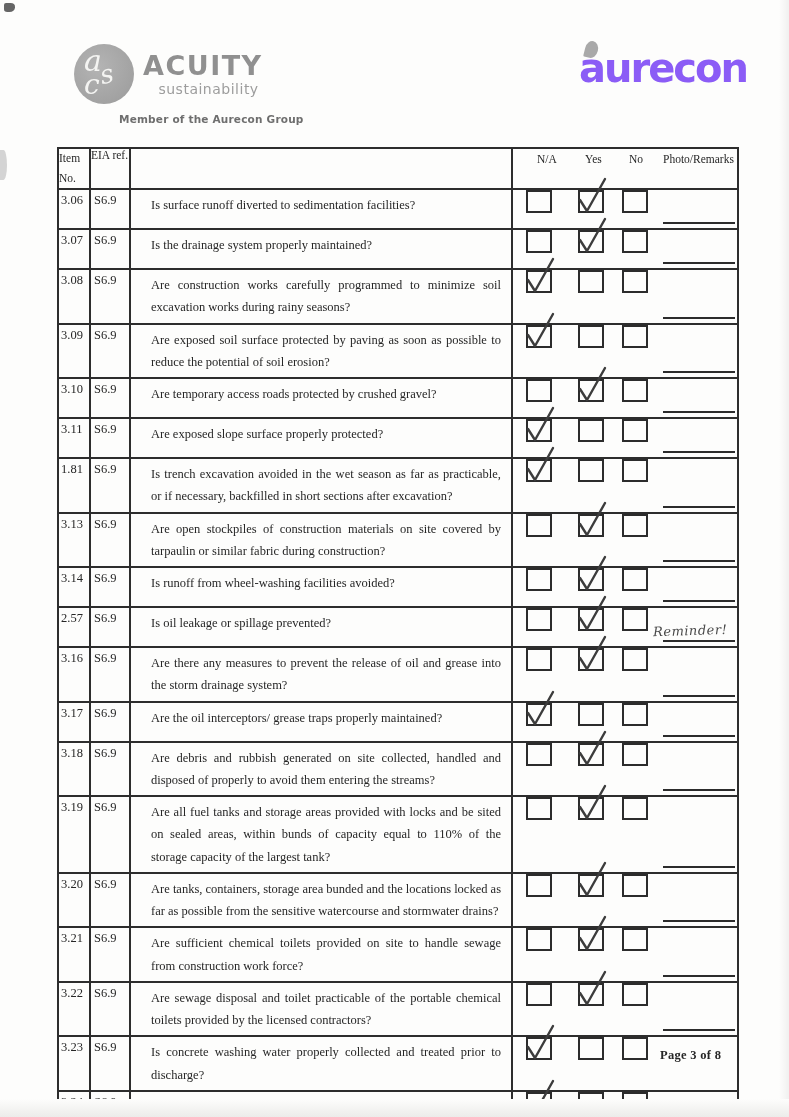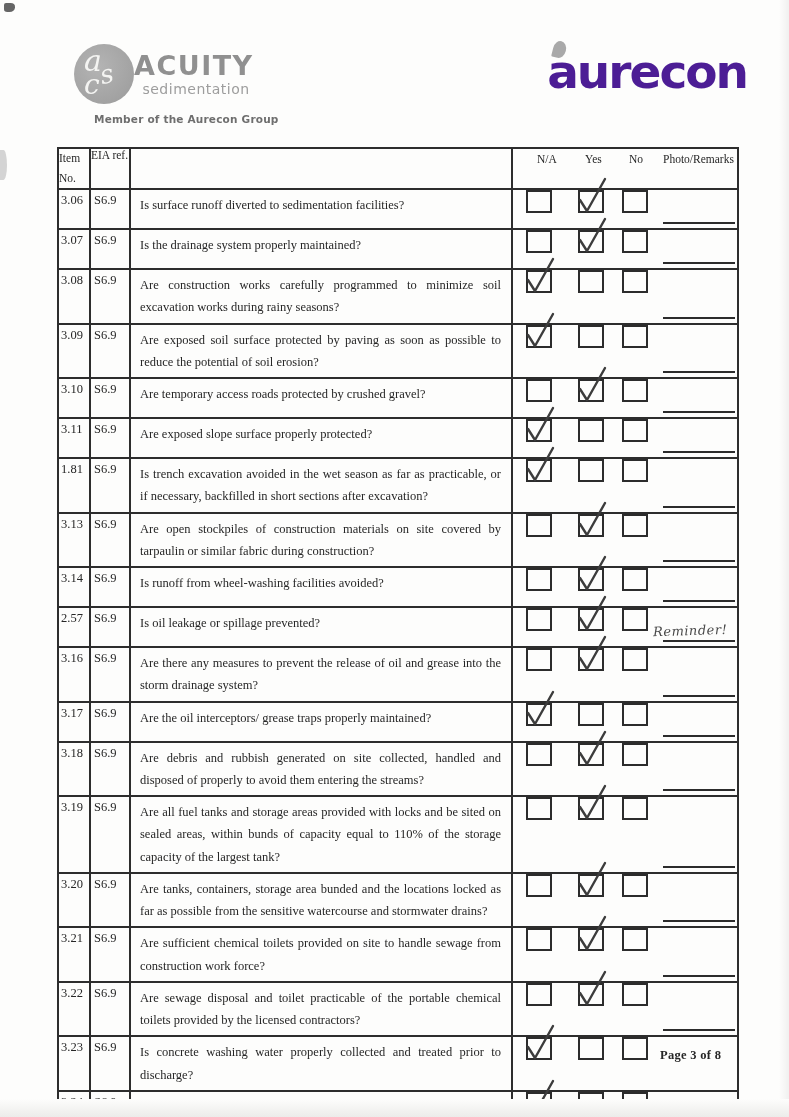--- a/index.html
+++ b/index.html
@@ -19,28 +19,28 @@
   .acuity-top{display:flex;align-items:flex-start;}
   .monogram{
     position:relative;width:60px;height:60px;border-radius:50%;
     background:radial-gradient(circle at 40% 38%, #b4b4b4 0%, #a2a2a2 70%, #969696 100%);
     flex:0 0 auto;
   }
   .monogram span{position:absolute;color:#f4f4f2;font-family:"DejaVu Serif",serif;font-style:italic;line-height:1;}
   .mono-a{left:10px;top:2px;font-size:30px;}
   .mono-s{left:26px;top:17px;font-size:26px;transform:rotate(-12deg);}
   .mono-c{left:10px;top:27px;font-size:28px;}
-  .acuity-words{padding-top:8px;}
+  .acuity-words{margin-left:9px;padding-top:8px;}
   .acuity-name{font-family:"DejaVu Sans",sans-serif;font-size:27px;font-weight:600;color:#909090;letter-spacing:1.5px;line-height:1;}
   .acuity-sub{font-family:"DejaVu Sans",sans-serif;font-size:14px;color:#9d9d9d;letter-spacing:.5px;text-align:right;margin-top:2px;padding-right:4px;}
-  .acuity-member{font-family:"DejaVu Sans",sans-serif;font-size:10.5px;font-weight:700;color:#6e6e6e;margin-top:9px;margin-left:20px;letter-spacing:.2px;}
+  .acuity-member{font-family:"DejaVu Sans",sans-serif;font-size:10.5px;font-weight:700;color:#6e6e6e;margin-top:9px;margin-left:45px;letter-spacing:.2px;}
   .aurecon{position:absolute;right:42px;top:48px;}
   .aurecon-word{
-    position:relative;font-family:"DejaVu Sans",sans-serif;font-weight:800;font-size:47px;
-    color:#4c1d95;letter-spacing:-2px;line-height:1;margin-left:44px;
+    position:relative;font-family:"DejaVu Sans",sans-serif;font-weight:800;font-size:40px;
+    color:#8b5cf6;letter-spacing:-2px;line-height:1;margin-left:44px;
   }
   .aurecon-drop{
     position:absolute;left:6px;top:-7px;width:13px;height:17px;background:#a9a9a9;
     border-radius:55% 55% 55% 8%;transform:rotate(14deg);
   }
 
   
   .doc-title{
     position:absolute;left:57px;top:128px;width:690px;text-align:center;
     font-size:15.5px;font-weight:700;letter-spacing:.1px;white-space:nowrap;
@@ -60,21 +60,21 @@
   .h-item{padding:2px 1px 0 2px;line-height:1.7;border-radius:8px;}
   .h-ref{padding:2px 0 0 3px;border-radius:10px;}
   .h-ans{position:relative;}
   .h-ans span{position:absolute;top:4px;}
   .h-na{left:24px;} .h-yes{left:72px;} .h-no{left:116px;} .h-rem{left:150px;}
 
   .checklist tbody td{vertical-align:top;font-size:12.5px;}
   td.item-cell{padding:3px 1px 12px 2px;}
   td.ref-cell{padding:3px 0 0 3px;}
   td.q-cell{height:38px;vertical-align:middle;}
-  .q-text{display:block;padding:4px 10px 4px 9px;line-height:1.78;text-align:justify;}
+  .q-text{display:block;padding:4px 10px 4px 20px;line-height:1.78;text-align:justify;}
   td.ans-cell{position:relative;vertical-align:middle;}
   .boxes{display:flex;align-items:center;padding-left:13px;}
   .slot{position:relative;display:inline-block;width:26px;height:23px;}
   .slot.s-yes{margin-left:26px;}
   .slot.s-no{margin-left:18px;}
   .box{position:absolute;inset:0;border:2.2px solid #2c2c2c;background:transparent;}
   .check{position:absolute;left:-3px;top:-15px;width:34px;height:40px;display:none;overflow:visible;}
   .slot.checked .check{display:block;}
   .check path{fill:none;stroke:#3c3c3c;stroke-width:2.4px;stroke-linecap:round;stroke-linejoin:round;}
   .remark-line{position:absolute;right:2px;bottom:4px;width:72px;border-bottom:2px solid #2c2c2c;}
@@ -95,21 +95,21 @@
 
   <div class="acuity">
     <div class="acuity-top">
       <div class="monogram">
         <span class="mono-a">a</span>
         <span class="mono-s">s</span>
         <span class="mono-c">c</span>
       </div>
       <div class="acuity-words">
         <div class="acuity-name">ACUITY</div>
-        <div class="acuity-sub">sedimentation</div>
+        <div class="acuity-sub">sustainability</div>
       </div>
     </div>
     <div class="acuity-member">Member of the Aurecon Group</div>
   </div>
 
   <div class="aurecon">
     <div class="aurecon-word">
       <span class="aurecon-drop"></span>
       <span>aurecon</span>
     </div>

